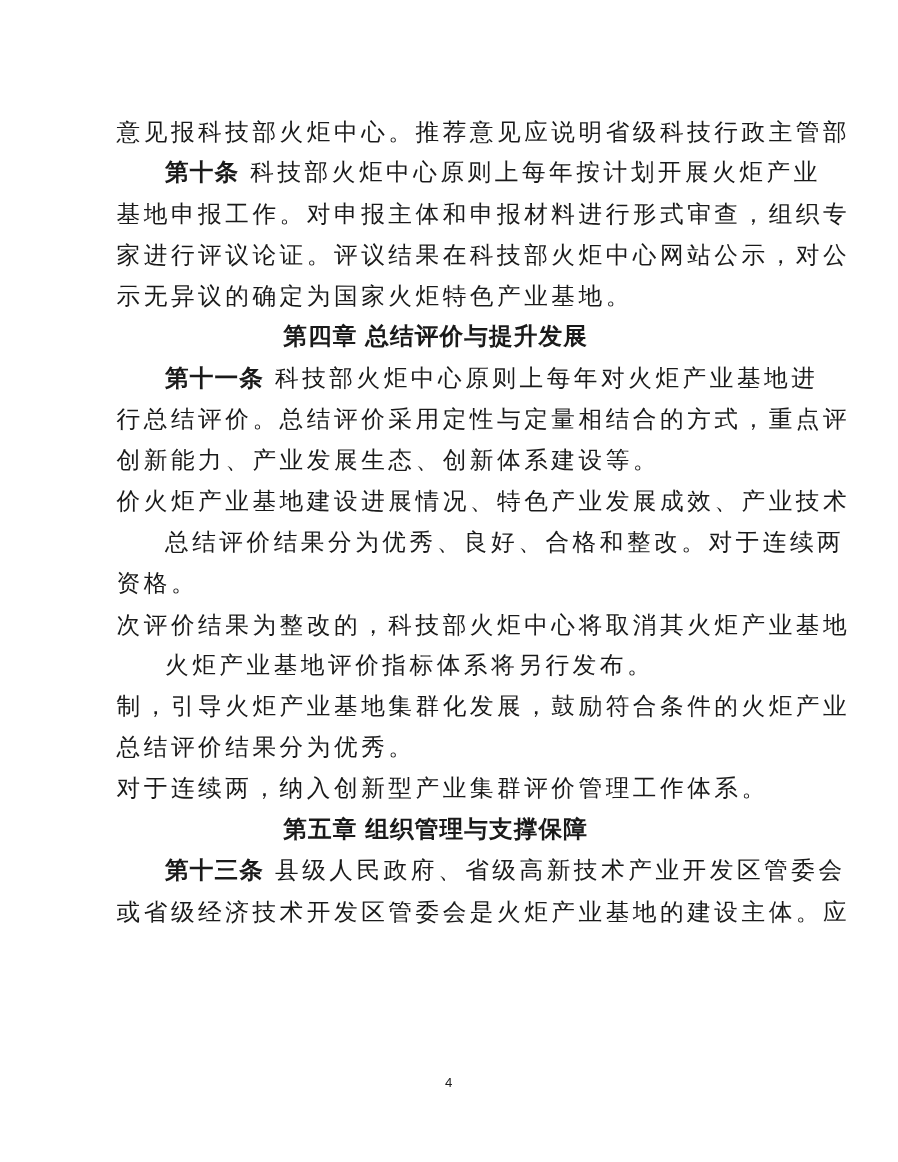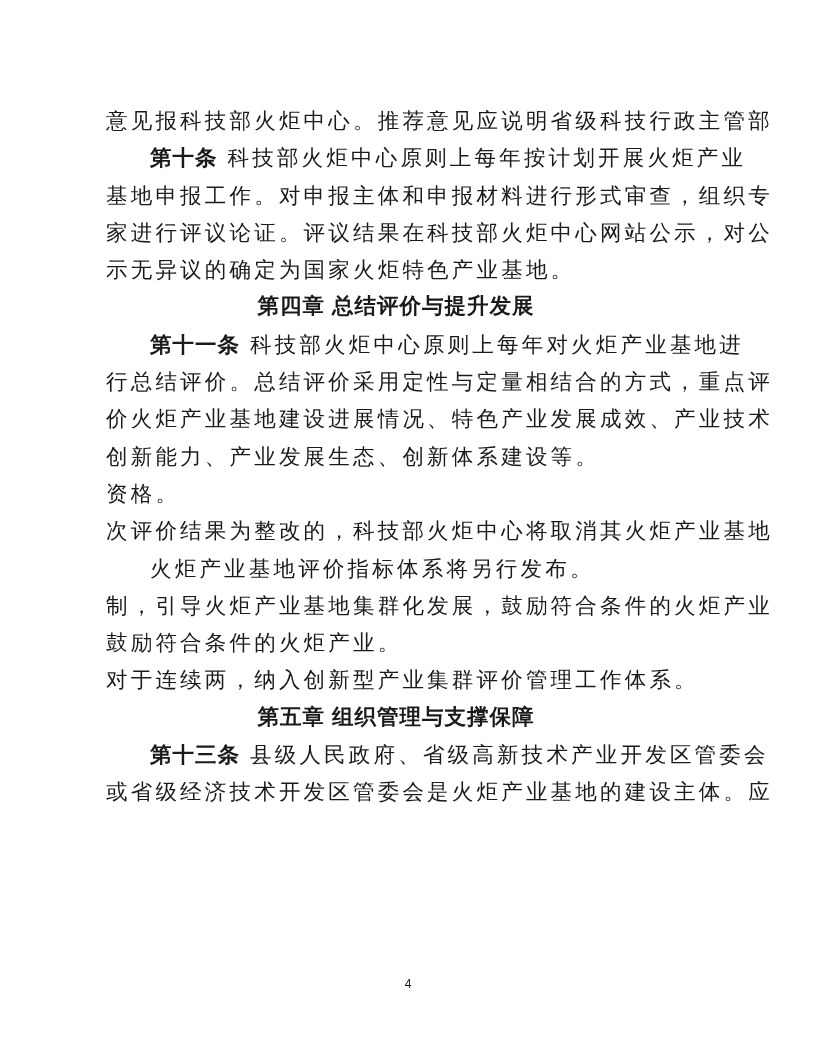--- a/index.html
+++ b/index.html
@@ -66,30 +66,31 @@
   <div class="line">基地申报工作。对申报主体和申报材料进行形式审查，组织专</div>
   <div class="line">家进行评议论证。评议结果在科技部火炬中心网站公示，对公</div>
   <div class="line last">示无异议的确定为国家火炬特色产业基地。</div>
 
   <div class="chapter">第四章 总结评价与提升发展</div>
 
   <div class="line indent">
     <span class="art">第十一条</span><span>科技部火炬中心原则上每年对火炬产业基地进</span>
   </div>
   <div class="line">行总结评价。总结评价采用定性与定量相结合的方式，重点评</div>
+  <div class="line last">创新能力、产业发展生态、创新体系建设等。</div>
   <div class="line">价火炬产业基地建设进展情况、特色产业发展成效、产业技术</div>
-  <div class="line last">创新能力、产业发展生态、创新体系建设等。</div>
 
+  <div class="line indent">总结评价结果分为优秀、良好、合格和整改。对于连续两</div>
   <div class="line last">资格。</div>
   <div class="line">次评价结果为整改的，科技部火炬中心将取消其火炬产业基地</div>
 
   <div class="line indent last">火炬产业基地评价指标体系将另行发布。</div>
 
   <div class="line">制，引导火炬产业基地集群化发展，鼓励符合条件的火炬产业</div>
-  <div class="line last">鼓励符合条件的火炬产业。</div>
+  <div class="line last">总结评价结果分为优秀。</div>
 
   <div class="line last">对于连续两，纳入创新型产业集群评价管理工作体系。</div>
 
   <div class="chapter">第五章 组织管理与支撑保障</div>
 
   <div class="line indent">
     <span class="art">第十三条</span><span>县级人民政府、省级高新技术产业开发区管委会</span>
   </div>
   <div class="line">或省级经济技术开发区管委会是火炬产业基地的建设主体。应</div>
 

